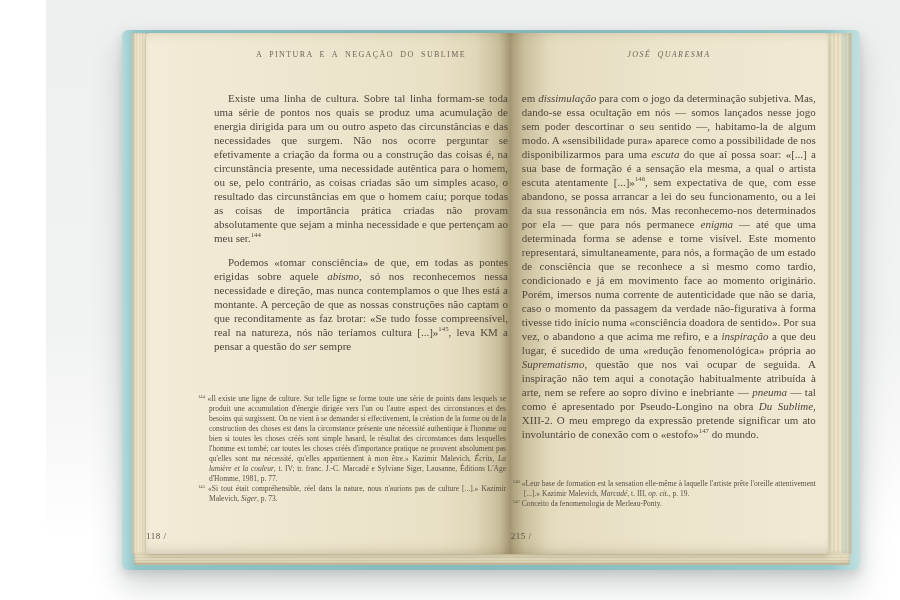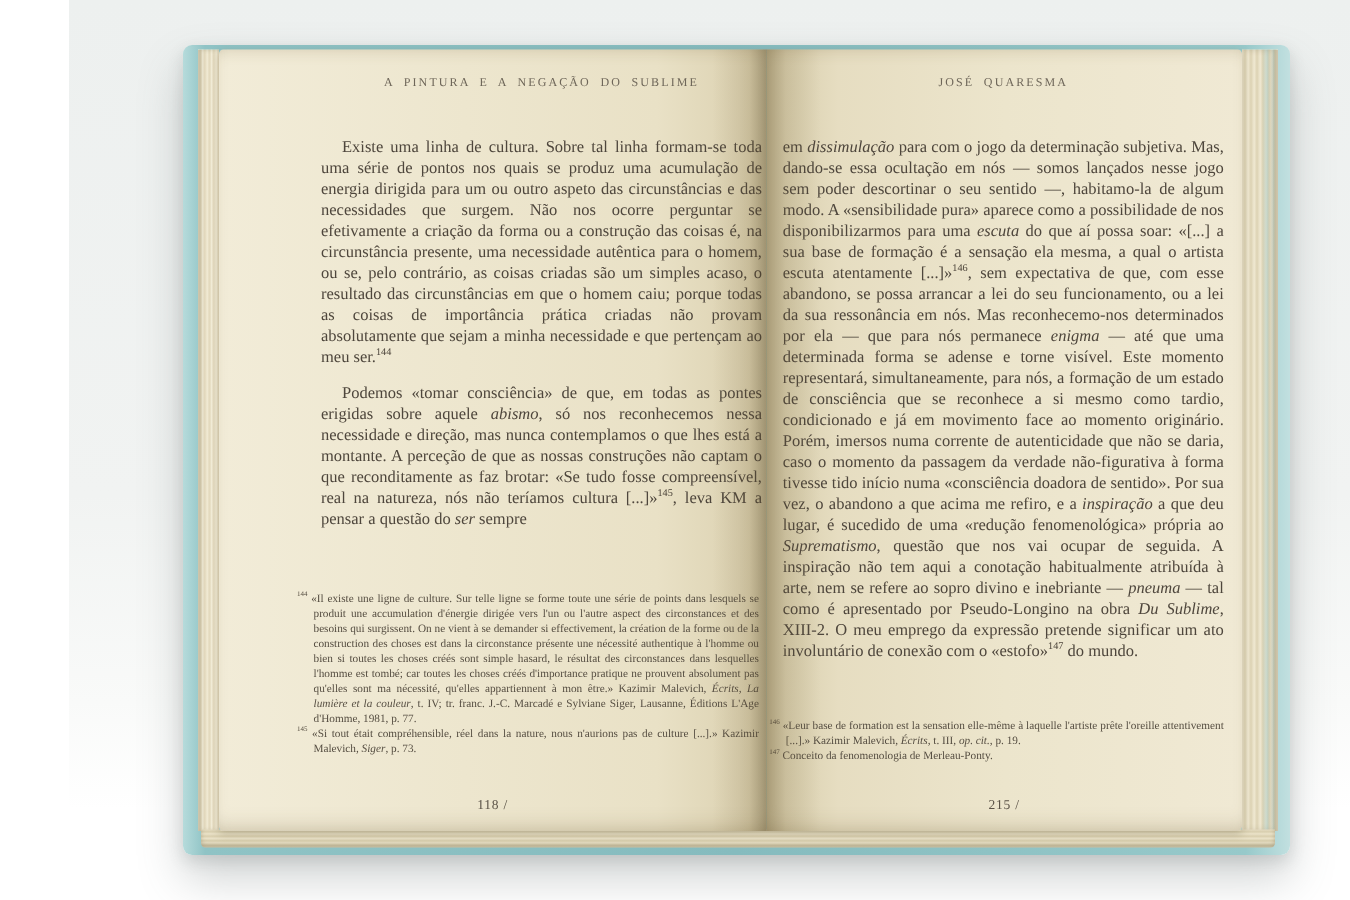--- a/index.html
+++ b/index.html
@@ -57,34 +57,34 @@
     pointer-events:none;
     background: linear-gradient(90deg,
       rgba(110,90,50,0) 0%, rgba(110,90,50,0.16) 34%, rgba(75,60,30,0.34) 49%,
       rgba(90,72,38,0.30) 51%, rgba(110,90,50,0.14) 68%, rgba(110,90,50,0) 100%);
   }
   .running-head {
     position:absolute; top:17px; text-align:center;
     font-size:8px; letter-spacing:1.4px; word-spacing:3px; color:#6e6659;
   }
   .page-left  .running-head { left:68px; width:294px; }
-  .page-right .running-head { left:11px; width:294px; }
+  .page-right .running-head { left:11px; width:294px;font-style:italic; }
   .body-text { position:absolute; top:58px; font-size:11px; line-height:14px; }
   .page-left  .body-text { left:68px; width:294px; }
   .page-right .body-text { left:11px; width:294px; }
   .para { margin:0; text-align:justify; }
   .para.indent { text-indent:14px; }
   .para + .para { margin-top:10px; }
   .footnotes { position:absolute; font-size:7.5px; line-height:10px; color:#564e42; }
   .page-left  .footnotes { top:361px; left:52px; width:308px; }
   .page-right .footnotes { top:446px; left:2px;  width:303px; }
   .footnote { margin:0; text-align:justify; padding-left:11px; text-indent:-11px; }
   .folio {
     position:absolute; bottom:13px; left:0; width:100%;
-    text-align:center; font-size:9px; letter-spacing:0.5px; color:#5a5246;
+    font-size:9px; letter-spacing:0.5px; color:#5a5246;
   }
   sup { font-size:0.62em; line-height:0; vertical-align:super; }
   i { font-style:italic; }
 </style>
 </head>
 <body>
 
 <div class="scene">
   <div class="book">
     <div class="cover"></div>
@@ -106,21 +106,21 @@
         </div>
         <div class="folio">118 /</div>
       </section>
 
       <section class="page page-right">
         <div class="running-head">JOSÉ QUARESMA</div>
         <div class="body-text">
           <p class="para">em <i>dissimulação</i> para com o jogo da determinação subjetiva. Mas, dando-se essa ocultação em nós — somos lançados nesse jogo sem poder descortinar o seu sentido —, habitamo-la de algum modo. A «sensibilidade pura» aparece como a possibilidade de nos disponibilizarmos para uma <i>escuta</i> do que aí possa soar: «[...] a sua base de formação é a sensação ela mesma, a qual o artista escuta atentamente [...]»<sup>146</sup>, sem expectativa de que, com esse abandono, se possa arrancar a lei do seu funcionamento, ou a lei da sua ressonância em nós. Mas reconhecemo-nos determinados por ela — que para nós permanece <i>enigma</i> — até que uma determinada forma se adense e torne visível. Este momento representará, simultaneamente, para nós, a formação de um estado de consciência que se reconhece a si mesmo como tardio, condicionado e já em movimento face ao momento originário. Porém, imersos numa corrente de autenticidade que não se daria, caso o momento da passagem da verdade não-figurativa à forma tivesse tido início numa «consciência doadora de sentido». Por sua vez, o abandono a que acima me refiro, e a <i>inspiração</i> a que deu lugar, é sucedido de uma «redução fenomenológica» própria ao <i>Suprematismo</i>, questão que nos vai ocupar de seguida. A inspiração não tem aqui a conotação habitualmente atribuída à arte, nem se refere ao sopro divino e inebriante — <i>pneuma</i> — tal como é apresentado por Pseudo-Longino na obra <i>Du Sublime</i>, XIII-2. O meu emprego da expressão pretende significar um ato involuntário de conexão com o «estofo»<sup>147</sup> do mundo.</p>
         </div>
         <div class="footnotes">
-          <p class="footnote"><sup>146</sup> «Leur base de formation est la sensation elle-même à laquelle l'artiste prête l'oreille attentivement [...].» Kazimir Malevich, <i>Écrits</i>, t. III, <i>op. cit.</i>, p. 19.</p>
+          <p class="footnote"><sup>146</sup> «Leur base de formation est la sensation elle-même à laquelle l'artiste prête l'oreille attentivement [...].» Kazimir Malevich, <i>Marcadé</i>, t. III, <i>op. cit.</i>, p. 19.</p>
           <p class="footnote"><sup>147</sup> Conceito da fenomenologia de Merleau-Ponty.</p>
         </div>
         <div class="folio">215 /</div>
       </section>
 
       <div class="gutter-shadow"></div>
     </div>
   </div>
 </div>
 

